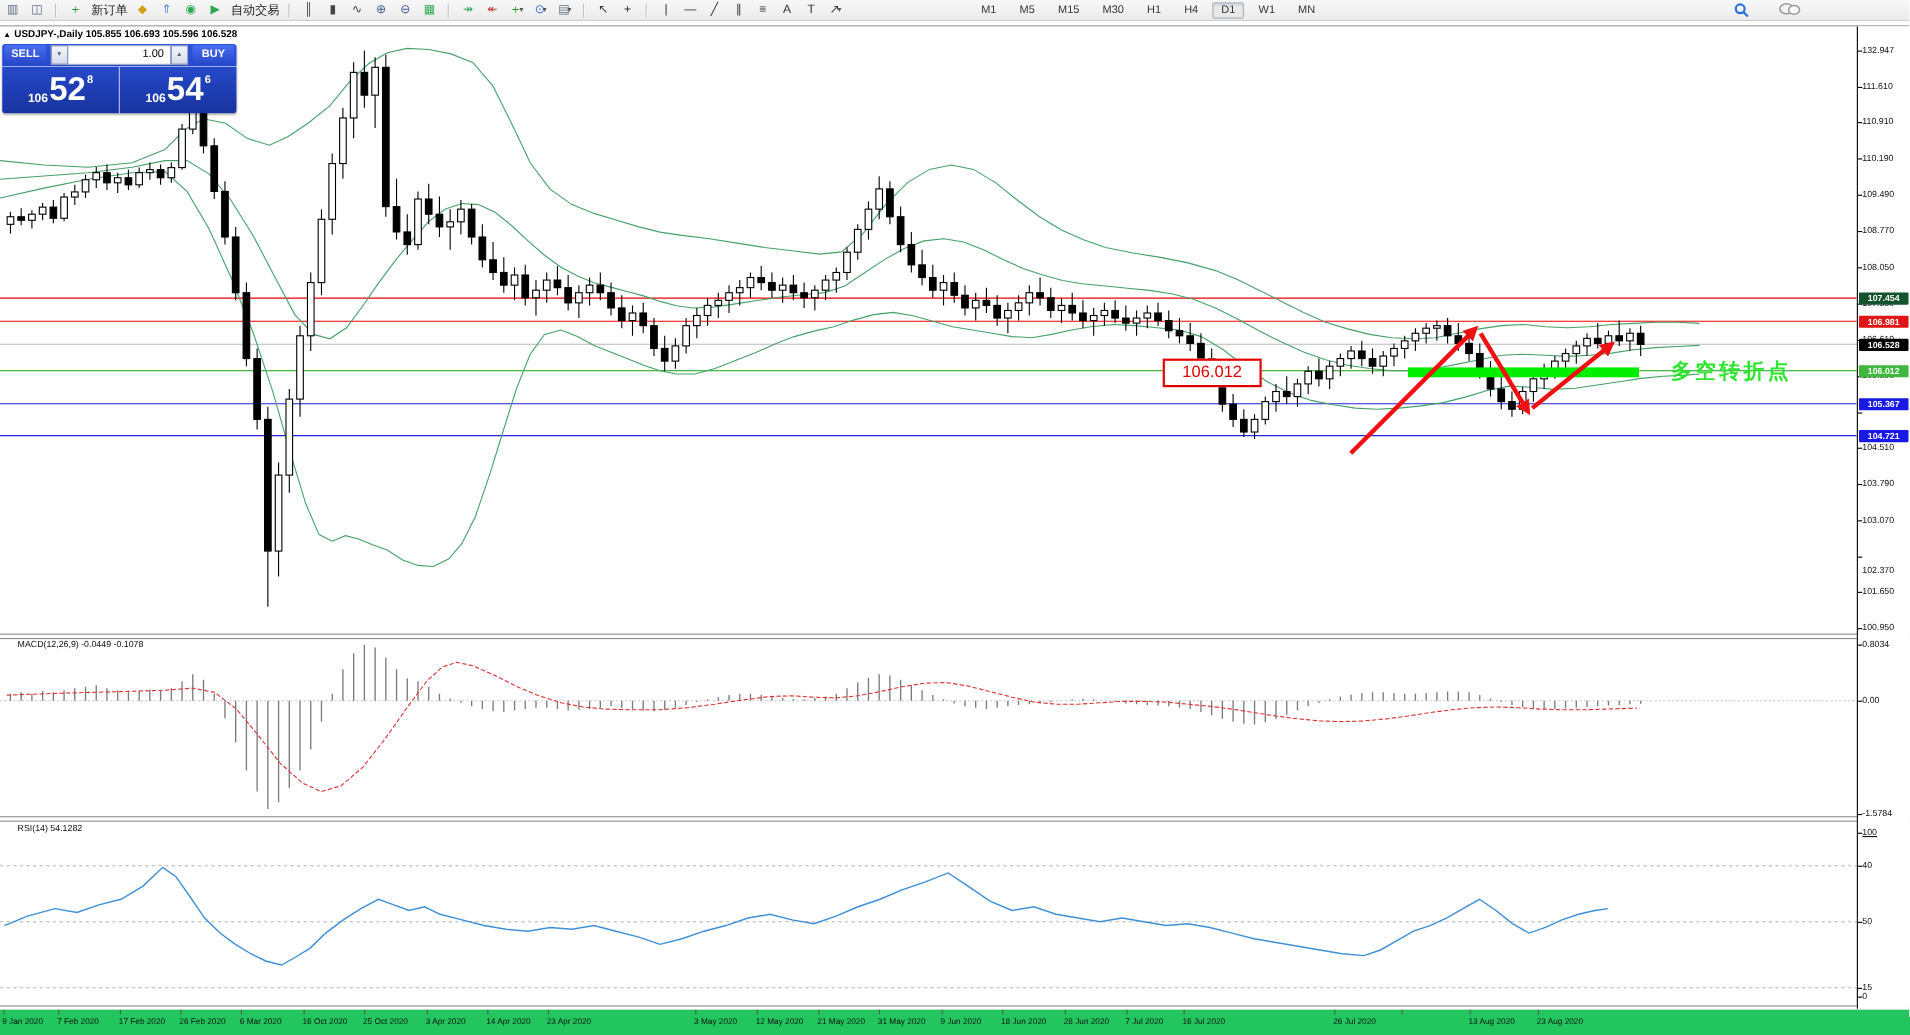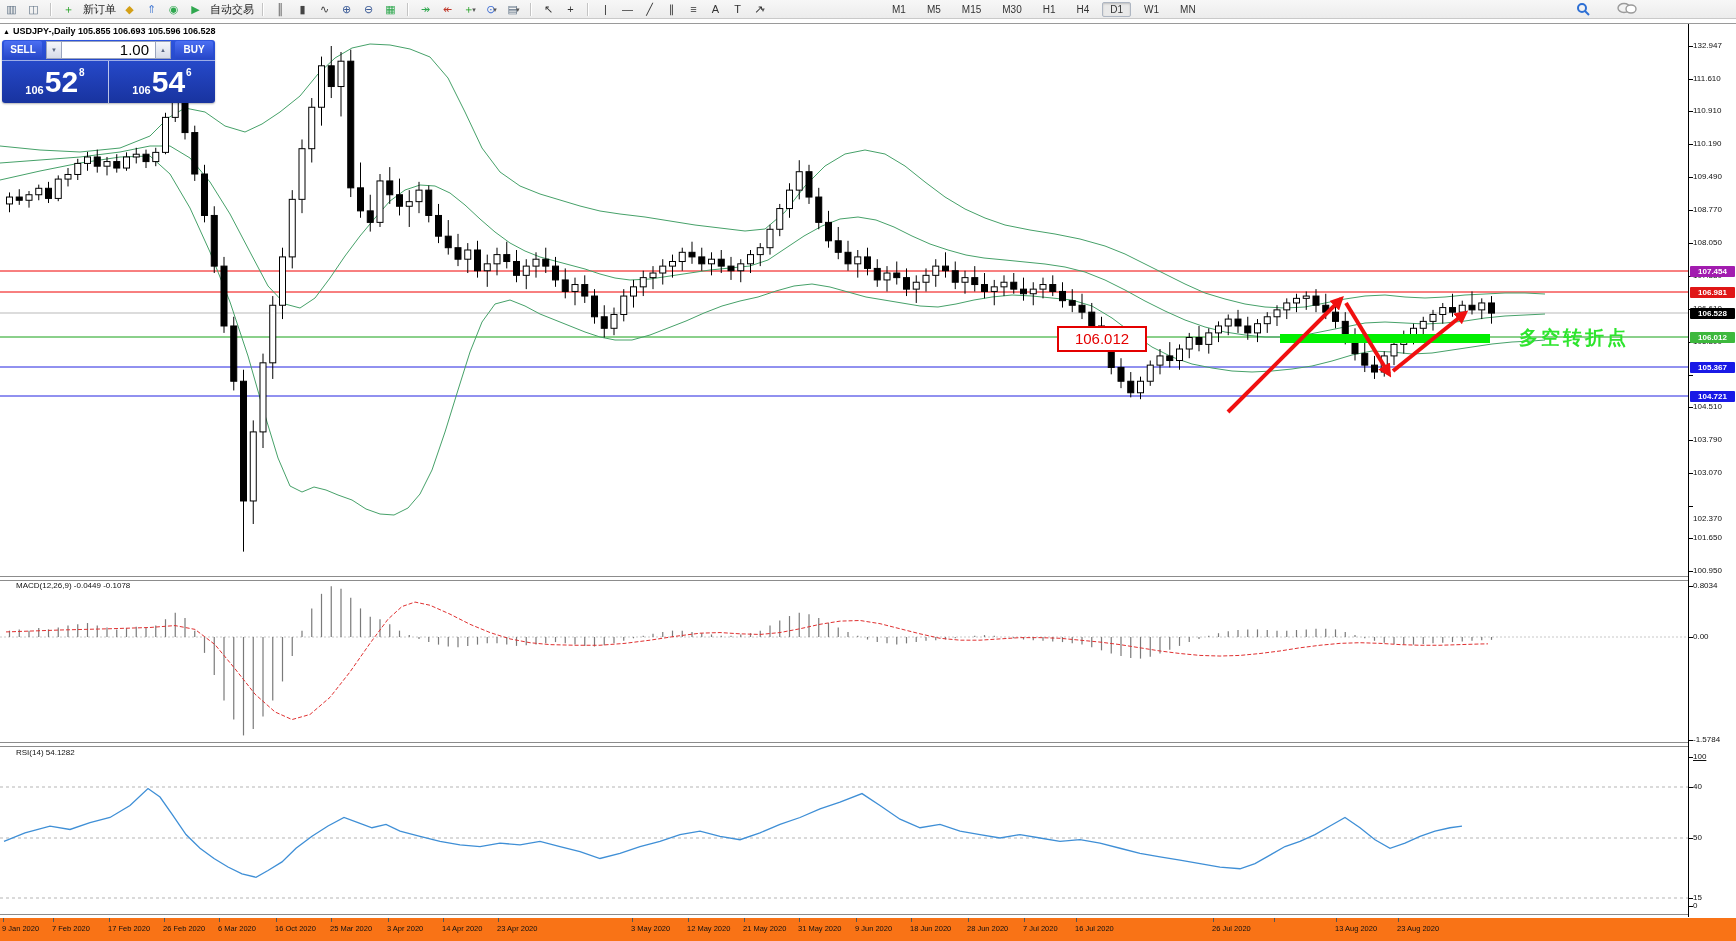--- a/index.html
+++ b/index.html
@@ -26,29 +26,29 @@
   #symbol-title .mk{font-size:7px;margin-right:3px;}
   .ind-label{position:absolute;left:4px;font-size:8px;color:#111;white-space:nowrap;padding-left:12px;}
   #price-note{position:absolute;left:1057px;top:326px;width:86px;height:22px;border:2px solid #e40000;background:#fff;color:#e40000;font-size:15px;text-align:center;line-height:22px;z-index:6;}
   #cn-note{position:absolute;left:1519px;top:325px;font-size:19px;font-weight:bold;color:#2de52d;letter-spacing:3px;white-space:nowrap;z-index:6;}
   
   #quote-panel{position:absolute;left:2px;top:40px;width:213px;height:63px;background:linear-gradient(#2d54de,#18339f);border-radius:3px;z-index:8;color:#fff;box-shadow:0 1px 2px rgba(0,0,0,.3);}
   #qp-head{display:flex;align-items:center;height:20px;border-bottom:1px solid rgba(255,255,255,.55);}
   .qp-btn{width:38px;text-align:center;font-size:10px;font-weight:bold;color:#fff;height:18px;line-height:18px;background:linear-gradient(#4a6ef2,#2546c8);border-radius:2px;margin:0 2px;cursor:pointer;}
   #qp-vol{flex:1;display:flex;align-items:stretch;height:18px;margin:0 2px;}
   .qp-spin{width:14px;background:linear-gradient(#f4f6fb,#d7dce8);border:1px solid #9aa4bd;color:#5a6782;font-size:6px;display:flex;align-items:center;justify-content:center;cursor:pointer;}
-  #qp-vol-val{flex:1;background:#fff;color:#000;font-size:15px;text-align:right;padding:0 6px;line-height:16px;border-top:1px solid #9aa4bd;border-bottom:1px solid #9aa4bd;}
+  #qp-vol-val{flex:1;background:#fff;color:#000;font-size:10px;text-align:right;padding:0 6px;line-height:16px;border-top:1px solid #9aa4bd;border-bottom:1px solid #9aa4bd;}
   #qp-prices{display:flex;height:42px;}
   .qp-half{flex:1;position:relative;display:flex;align-items:center;justify-content:center;}
   .qp-half.sell{border-right:1px solid rgba(255,255,255,.7);}
   .qp-small{font-size:11px;font-weight:bold;align-self:flex-end;margin-bottom:7px;}
   .qp-big{font-size:30px;font-weight:bold;margin:0 1px;}
   .qp-sup{font-size:10px;font-weight:bold;align-self:flex-start;margin-top:6px;}
   
-  #date-axis{position:absolute;left:0;top:918px;width:1736px;height:23px;background:#f97316;}
+  #date-axis{position:absolute;left:0;top:918px;width:1736px;height:23px;background:#22c55e;}
   .dt-lbl{position:absolute;top:6px;font-size:7.5px;color:#111;white-space:nowrap;}
   .dt-tick{position:absolute;top:0;width:1px;height:4px;background:#555;}
   
   .tb-svgico{cursor:pointer;}
 </style>
 </head>
 <body>
 
 <div id="stage">
 
@@ -713,21 +713,21 @@
       <div class="ax-lbl" style="top: 728px; text-decoration: underline;">100</div>
       <div class="ax-dash" style="top: 733px;"></div>
       <div class="ax-lbl" style="top: 758px;">40</div>
       <div class="ax-dash" style="top: 763px;"></div>
       <div class="ax-lbl" style="top: 809px;">50</div>
       <div class="ax-dash" style="top: 814px;"></div>
       <div class="ax-lbl" style="top: 869px;">15</div>
       <div class="ax-dash" style="top: 874px;"></div>
       <div class="ax-lbl" style="top: 877px;">0</div>
       <div class="ax-dash" style="top: 882px;"></div>
-      <div class="ax-badge" style="top: 241.5px; background: #a21caf;">107.454</div>
+      <div class="ax-badge" style="top: 241.5px; background: #14532d;">107.454</div>
       <div class="ax-badge" style="top: 262.5px; background: rgb(224, 22, 22);">106.981</div>
       <div class="ax-badge" style="top: 283.5px; background: rgb(0, 0, 0);">106.528</div>
       <div class="ax-badge" style="top: 307.5px; background: rgb(61, 184, 61);">106.012</div>
       <div class="ax-badge" style="top: 337.5px; background: rgb(25, 25, 230);">105.367</div>
       <div class="ax-badge" style="top: 366.5px; background: rgb(25, 25, 230);">104.721</div>
     </div>
 
   <div id="symbol-title"><span class="mk">▲</span><span>USDJPY-,Daily  105.855 106.693 105.596 106.528</span></div>
 
   <div id="quote-panel">
@@ -767,21 +767,21 @@
       <div class="dt-lbl" style="left: 52px;">7 Feb 2020</div>
       <div class="dt-tick" style="left: 109px;"></div>
       <div class="dt-lbl" style="left: 108px;">17 Feb 2020</div>
       <div class="dt-tick" style="left: 164px;"></div>
       <div class="dt-lbl" style="left: 163px;">26 Feb 2020</div>
       <div class="dt-tick" style="left: 219px;"></div>
       <div class="dt-lbl" style="left: 218px;">6 Mar 2020</div>
       <div class="dt-tick" style="left: 276px;"></div>
       <div class="dt-lbl" style="left: 275px;">16 Oct 2020</div>
       <div class="dt-tick" style="left: 331px;"></div>
-      <div class="dt-lbl" style="left: 330px;">25 Mar 2020</div>
+      <div class="dt-lbl" style="left: 330px;">25 Oct 2020</div>
       <div class="dt-tick" style="left: 388px;"></div>
       <div class="dt-lbl" style="left: 387px;">3 Apr 2020</div>
       <div class="dt-tick" style="left: 443px;"></div>
       <div class="dt-lbl" style="left: 442px;">14 Apr 2020</div>
       <div class="dt-tick" style="left: 498px;"></div>
       <div class="dt-lbl" style="left: 497px;">23 Apr 2020</div>
       <div class="dt-tick" style="left: 632px;"></div>
       <div class="dt-lbl" style="left: 631px;">3 May 2020</div>
       <div class="dt-tick" style="left: 688px;"></div>
       <div class="dt-lbl" style="left: 687px;">12 May 2020</div>

